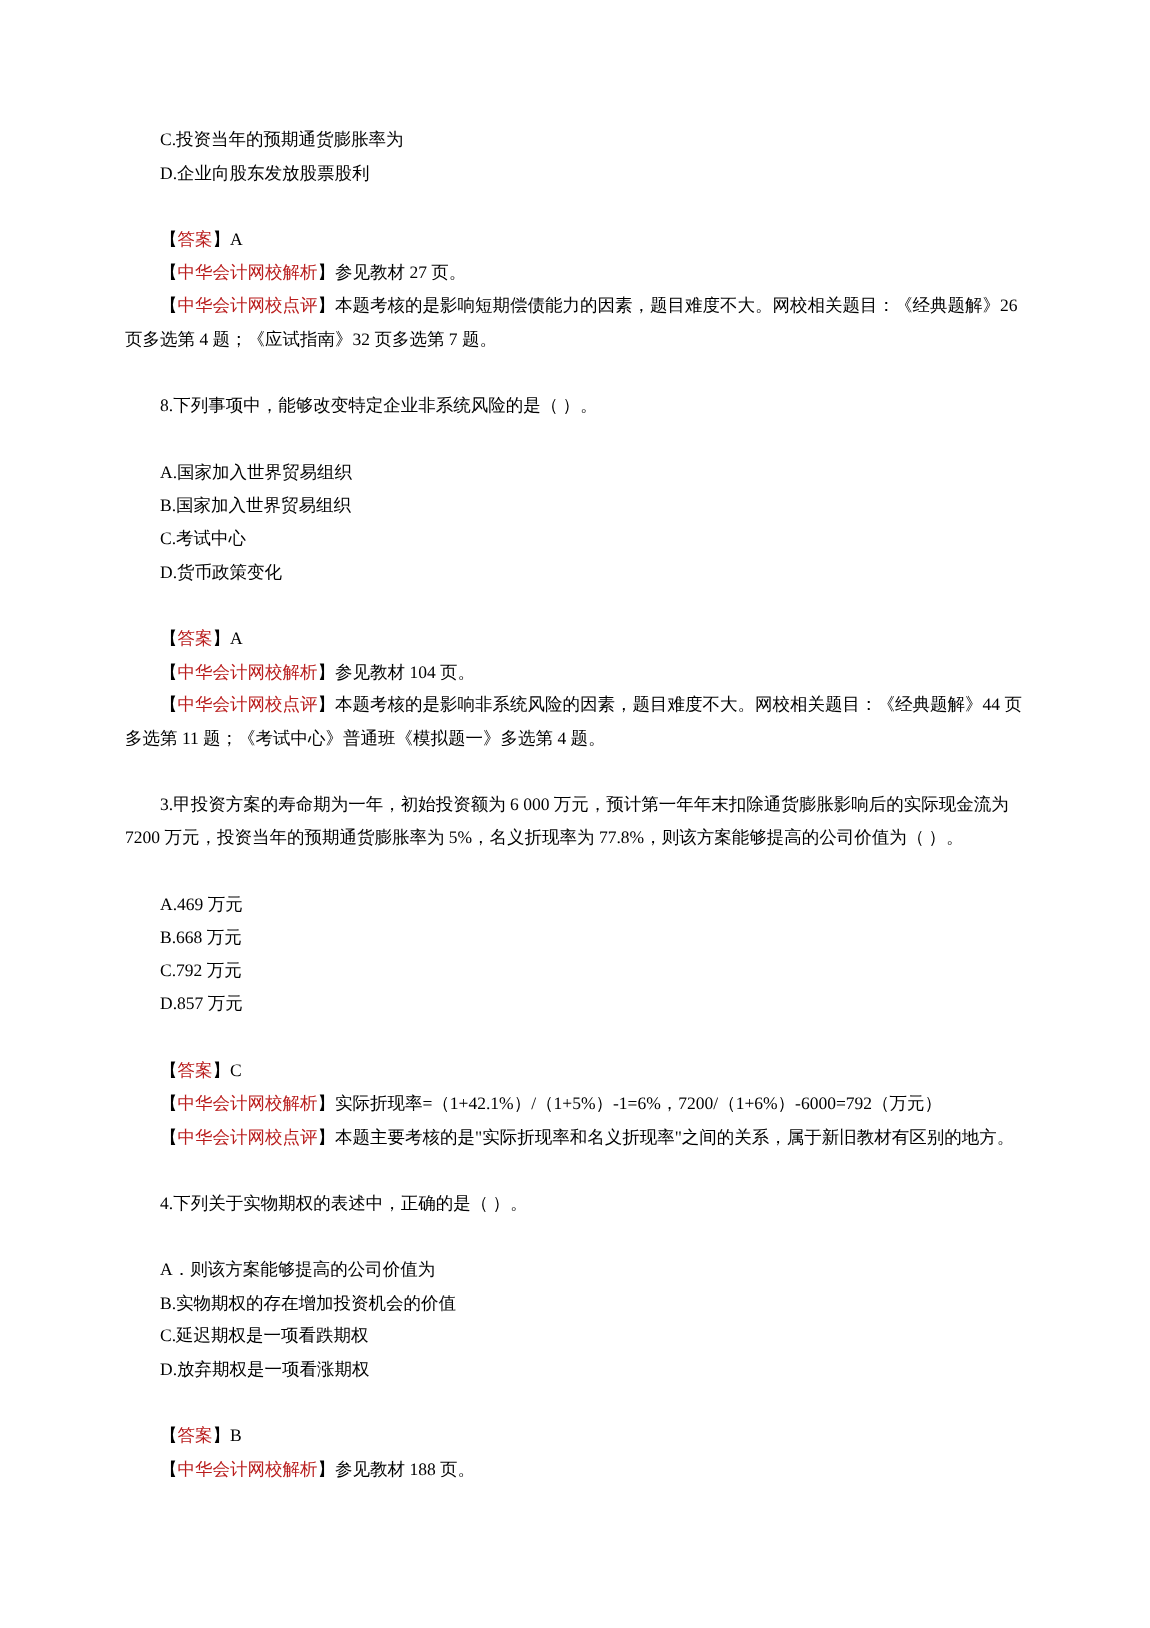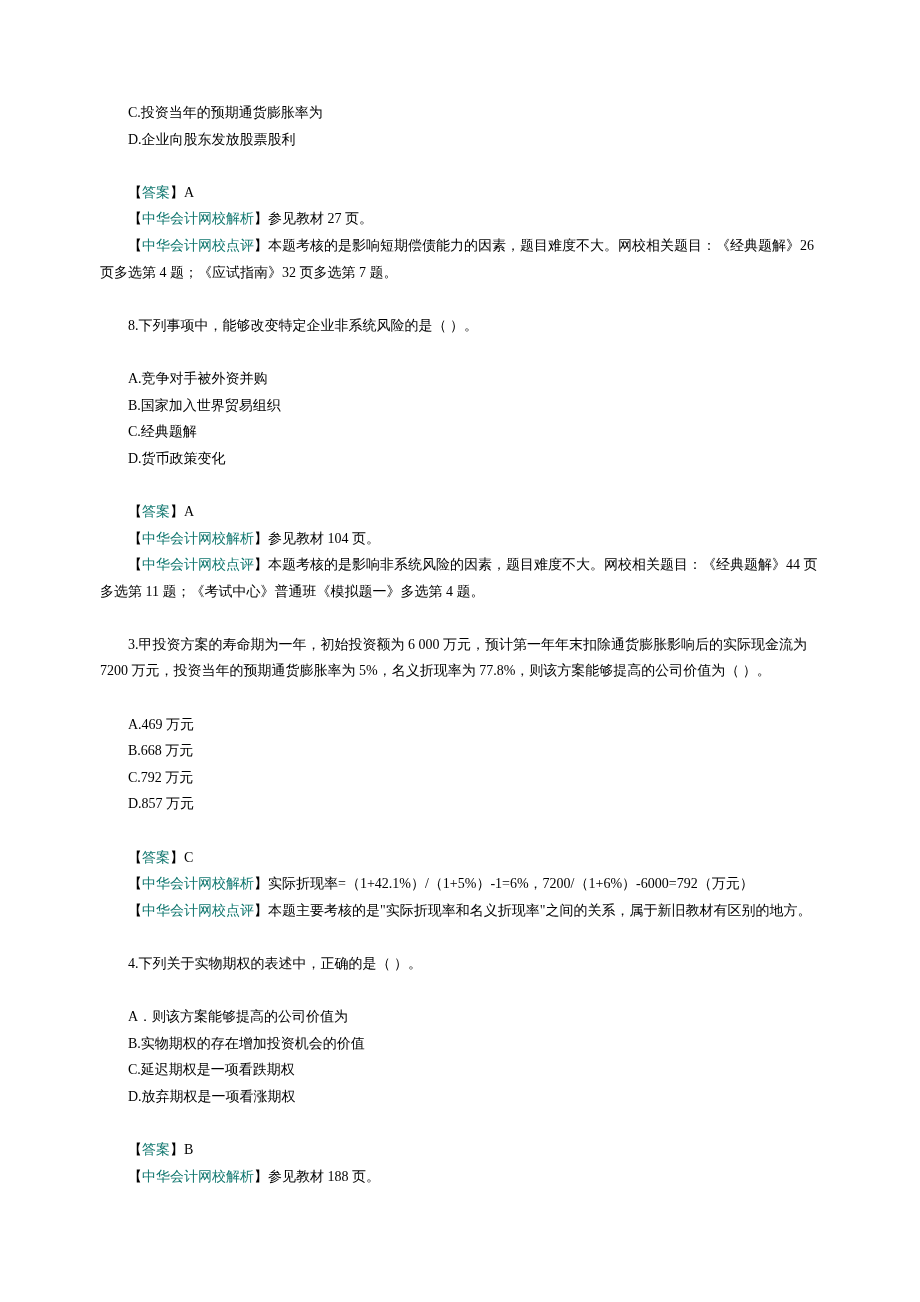--- a/index.html
+++ b/index.html
@@ -11,21 +11,21 @@
     margin: 0;
     padding: 100px 100px 80px 100px;
     width: 920px;
     box-sizing: border-box;
   }
   .indent {
     text-indent: 2em;
     margin: 0;
   }
   .red {
-    color: #0f766e;
+    color: #b91c1c;
   }
   .spacer {
     height: 1.9em;
   }
 </style>
 </head>
 <body>
 
 <p class="indent">C.投资当年的预期通货膨胀率为</p>
 <p class="indent">D.企业向股东发放股票股利</p>
@@ -41,23 +41,23 @@
 <p class="indent">
   <span><span>【</span><span class="red">中华会计网校点评</span><span>】</span></span><span>本题考核的是影响短期偿债能力的因素，题目难度不大。网校相关题目：《经典题解》26 页多选第 4 题；《应试指南》32 页多选第 7 题。</span>
 </p>
 
 <div class="spacer"></div>
 
 <p class="indent">8.下列事项中，能够改变特定企业非系统风险的是（  ）。</p>
 
 <div class="spacer"></div>
 
-<p class="indent">A.竞争对手被外资并购</p>
+<p class="indent">A.国家加入世界贸易组织</p>
 <p class="indent">B.国家加入世界贸易组织</p>
-<p class="indent">C.经典题解</p>
+<p class="indent">C.考试中心</p>
 <p class="indent">D.货币政策变化</p>
 
 <div class="spacer"></div>
 
 <p class="indent">
   <span><span>【</span><span class="red">答案</span><span>】</span></span><span>A</span>
 </p>
 <p class="indent">
   <span><span>【</span><span class="red">中华会计网校解析</span><span>】</span></span><span>参见教材 104 页。</span>
 </p>

